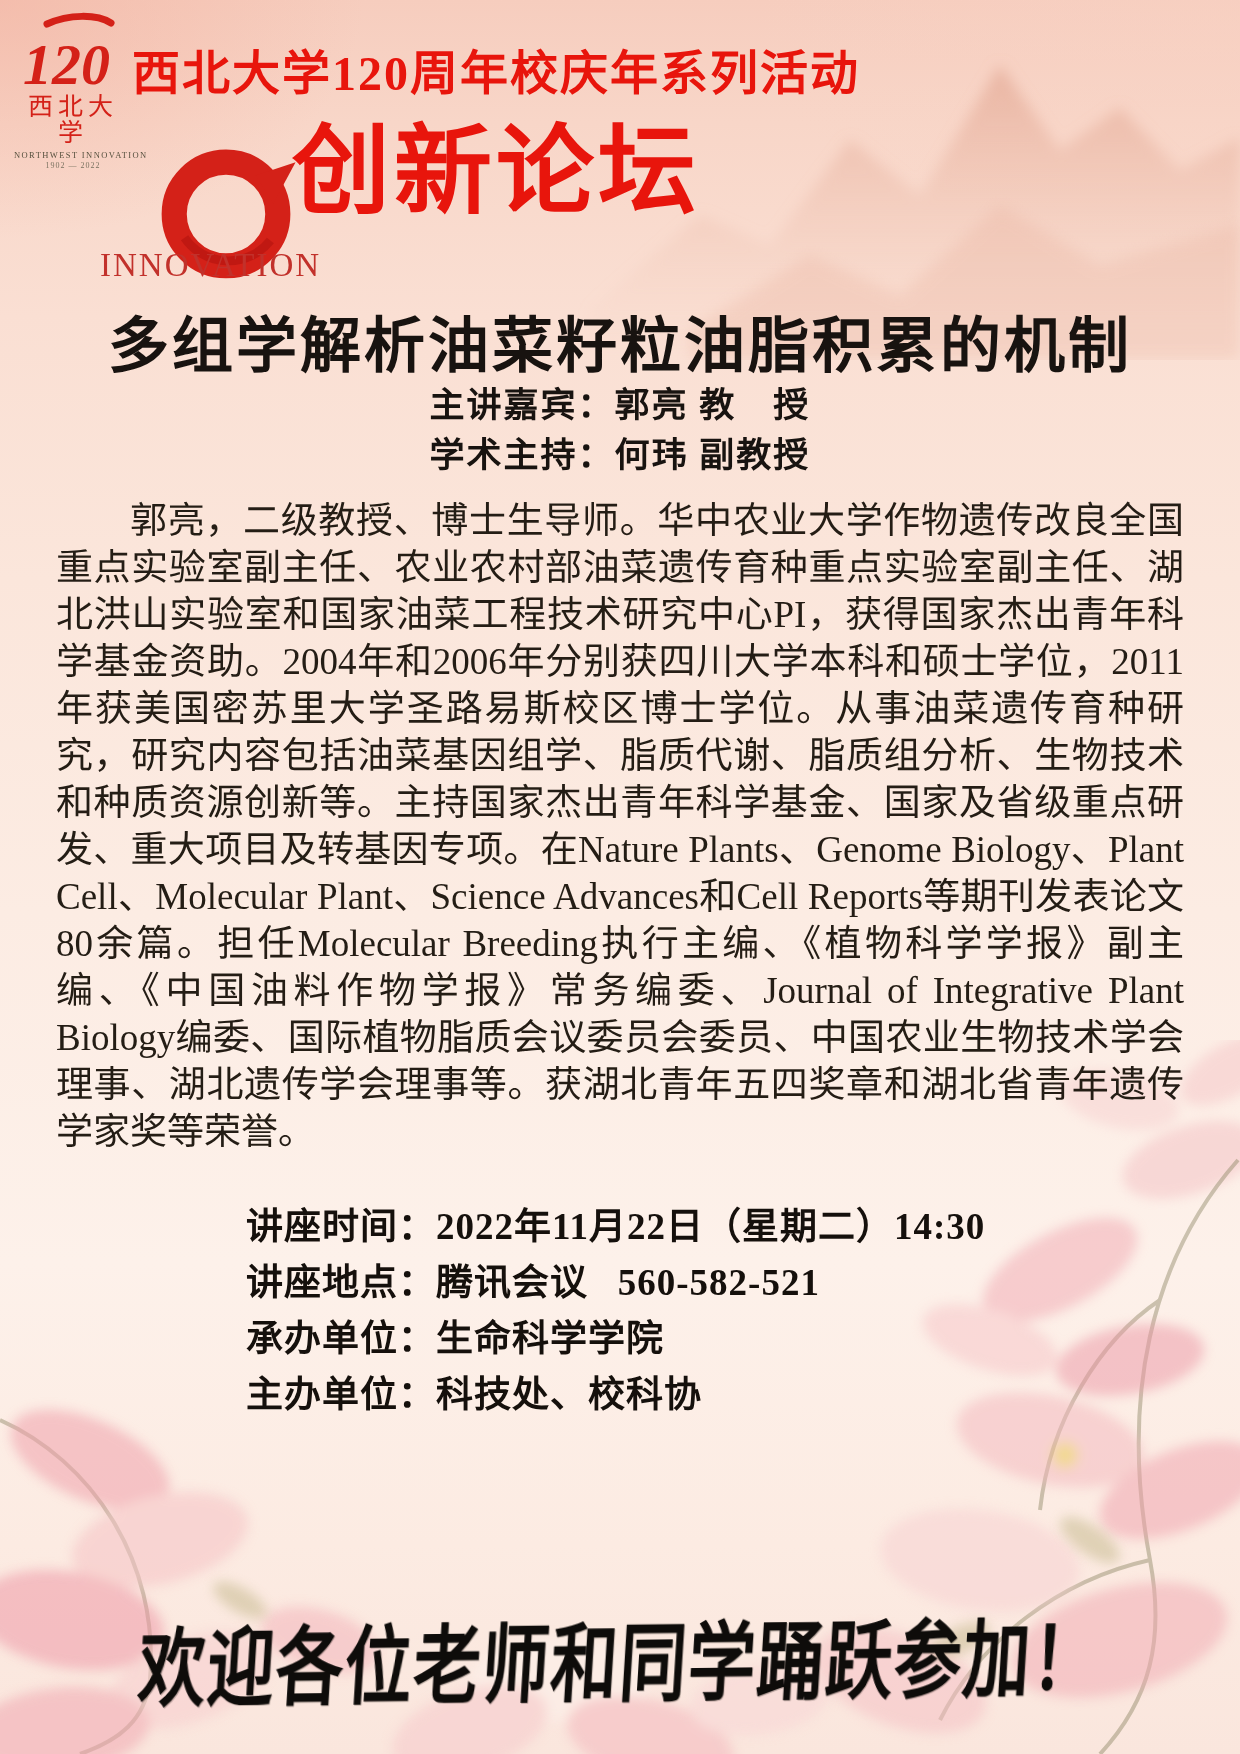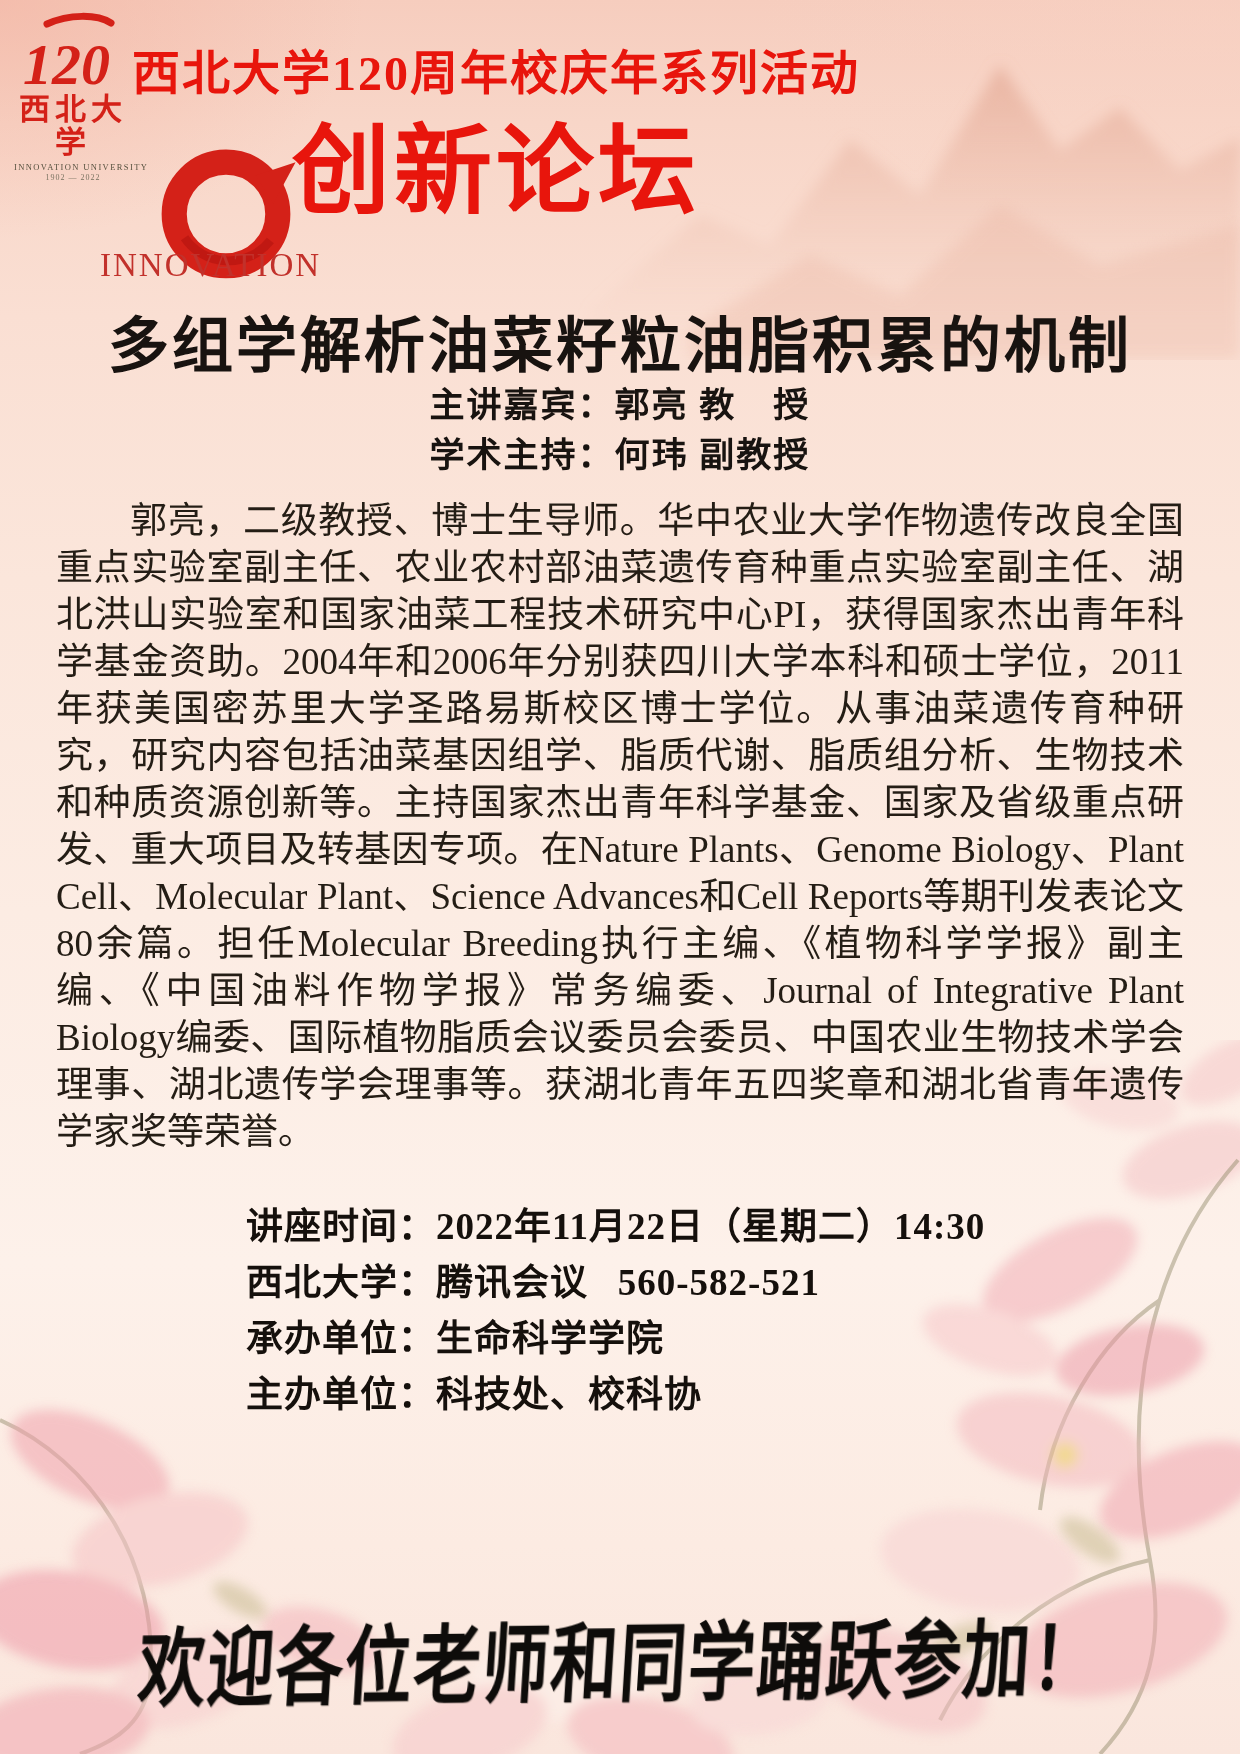--- a/index.html
+++ b/index.html
@@ -21,21 +21,21 @@
       linear-gradient(180deg,#f6cdbe 0%,#f8d6c8 7%,#fadfd3 18%,#fbe6db 33%,#fcece3 52%,#fdf1ea 72%,#fcebe2 88%,#fae6dd 100%);
     font-family:"Liberation Serif", serif;
     color:var(--ink);
   }
   .abs{position:absolute;}
   .decor{pointer-events:none;}
 
   
   .uni-logo{left:14px;top:12px;width:118px;text-align:center;}
   .uni-mark{display:block;margin:0 auto;}
-  .uni-cn{font-size:31px;font-weight:700;color:var(--logo-red);letter-spacing:5px;line-height:1.05;}
+  .uni-cn{font-size:25px;font-weight:400;color:var(--logo-red);letter-spacing:5px;line-height:1.05;}
   .uni-en{font-size:8.5px;letter-spacing:1.4px;color:#57513f;margin-top:3px;white-space:nowrap;}
   .uni-years{font-size:8px;letter-spacing:1px;color:#7a7260;margin-top:1px;}
 
   .series-line{
     left:132px;top:34px;
     font-size:48px;font-weight:700;color:var(--red);
     letter-spacing:2px;white-space:nowrap;
   }
 
   .innovation-mark{left:152px;top:136px;}
@@ -162,21 +162,21 @@
       <ellipse cx="240" cy="560" rx="30" ry="12" transform="rotate(30 240 560)"></ellipse>
     </g>
   </svg>
 
   <div class="abs uni-logo">
     <svg class="uni-mark" width="112" height="82" viewBox="0 0 112 82">
       <path d="M30,12 C52,2 80,2 94,11" stroke="var(--logo-red)" stroke-width="7" fill="none" stroke-linecap="round"></path>
       <text x="6" y="72" font-size="58" font-style="italic" font-weight="bold" font-family="Liberation Serif, serif" fill="var(--logo-red)">120</text>
     </svg>
     <div class="uni-cn">西北大学</div>
-    <div class="uni-en">INNOVATION UNIVERSITY</div>
+    <div class="uni-en">NORTHWEST INNOVATION</div>
     <div class="uni-years">1902 — 2022</div>
   </div>
 
   <div class="abs series-line">西北大学120周年校庆年系列活动</div>
 
   <svg class="abs innovation-mark" width="148" height="150" viewBox="0 0 100 100">
     <circle cx="50" cy="52" r="35" stroke="var(--logo-red)" stroke-width="17" fill="none"></circle>
     <path d="M22,68 A36,36 0 0 0 80,70" stroke="#b8160f" stroke-width="6" fill="none" opacity=".7"></path>
     <polygon points="70,26 97,17 82,45" fill="var(--logo-red)"></polygon>
   </svg>
@@ -188,21 +188,21 @@
   <div class="abs speaker-line">主讲嘉宾：郭亮 教　授</div>
   <div class="abs host-line">学术主持：何玮 副教授</div>
 
   <div class="abs bio"><span>郭亮，二级教授、博士生导师。华中农业大学作物遗传改良全国重点实验室副主任、农业农村部油菜遗传育种重点实验室副主任、湖北洪山实验室和国家油菜工程技术研究中心PI，获得国家杰出青年科学基金资助。2004年和2006年分别获四川大学本科和硕士学位，2011年获美国密苏里大学圣路易斯校区博士学位。从事油菜遗传育种研究，研究内容包括油菜基因组学、脂质代谢、脂质组分析、生物技术和种质资源创新等。主持国家杰出青年科学基金、国家及省级重点研发、重大项目及转基因专项。在</span><span class="en-italic">Nature Plants</span><span>、</span><span class="en-italic">Genome Biology</span><span>、</span><span class="en-italic">Plant Cell</span><span>、</span><span class="en-italic">Molecular Plant</span><span>、</span><span class="en-italic">Science Advances</span><span>和</span><span class="en-italic">Cell Reports</span><span>等期刊发表论文80余篇。担任</span><span class="en-italic">Molecular Breeding</span><span>执行主编、《植物科学学报》副主编、《中国油料作物学报》常务编委、</span><span class="en-italic">Journal of Integrative Plant Biology</span><span>编委、国际植物脂质会议委员会委员、中国农业生物技术学会理事、湖北遗传学会理事等。获湖北青年五四奖章和湖北省青年遗传学家奖等荣誉。</span></div>
 
   <div class="abs details">
     <div class="detail-row">
       <span class="detail-label">讲座时间：</span><span class="detail-value">2022年11月22日（星期二）14:30</span>
     </div>
     <div class="detail-row">
-      <span class="detail-label">西北大学：</span><span class="detail-value">腾讯会议  560-582-521</span>
+      <span class="detail-label">讲座地点：</span><span class="detail-value">腾讯会议  560-582-521</span>
     </div>
     <div class="detail-row">
       <span class="detail-label">承办单位：</span><span class="detail-value">生命科学学院</span>
     </div>
     <div class="detail-row">
       <span class="detail-label">主办单位：</span><span class="detail-value">科技处、校科协</span>
     </div>
   </div>
 
   <div class="abs footer-welcome">欢迎各位老师和同学踊跃参加！</div>

